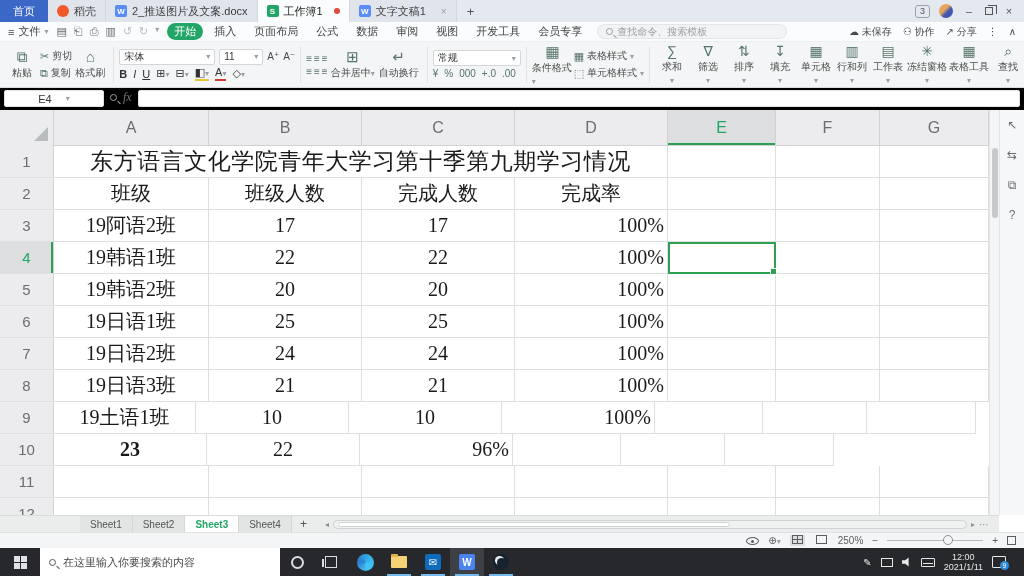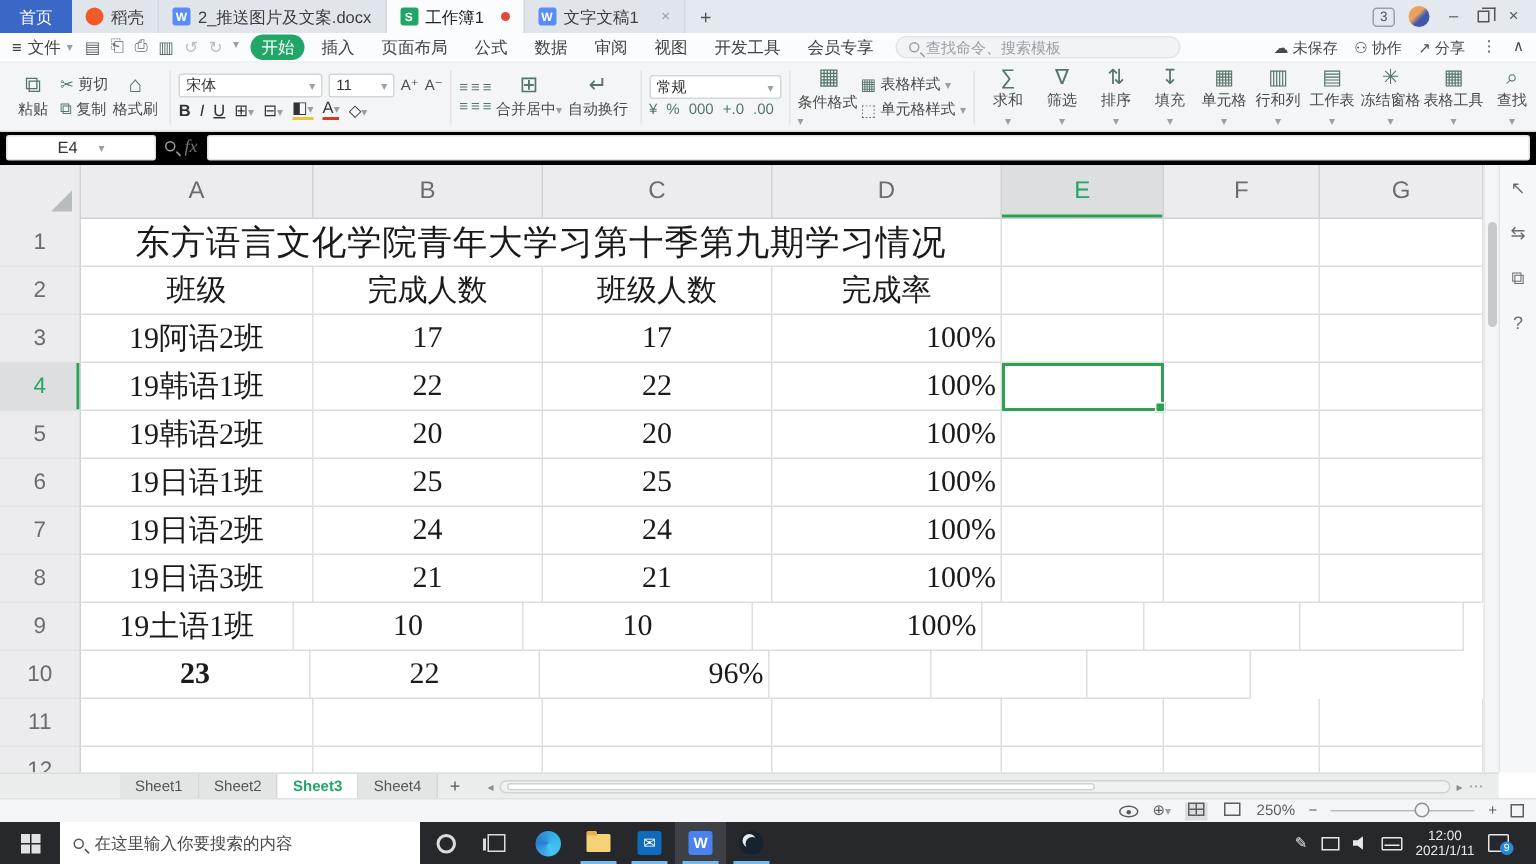--- a/index.html
+++ b/index.html
@@ -375,22 +375,22 @@
       <div class="grow">
         <div class="grh">1</div>
         <div class="gc titlecell" style="width: 614px;">东方语言文化学院青年大学习第十季第九期学习情况</div>
         <div class="gc" style="width: 108px;"></div>
         <div class="gc" style="width: 104px;"></div>
         <div class="gc" style="width: 109px;"></div>
       </div>
       <div class="grow">
         <div class="grh">2</div>
         <div class="gc" style="width: 155px;">班级</div>
+        <div class="gc" style="width: 153px;">班级人数</div>
         <div class="gc" style="width: 153px;">完成人数</div>
-        <div class="gc" style="width: 153px;">班级人数</div>
         <div class="gc" style="width: 153px;">完成率</div>
         <div class="gc" style="width: 108px;"></div>
         <div class="gc" style="width: 104px;"></div>
         <div class="gc" style="width: 109px;"></div>
       </div>
       <div class="grow">
         <div class="grh">3</div>
         <div class="gc" style="width: 155px;">19阿语2班</div>
         <div class="gc" style="width: 153px;">17</div>
         <div class="gc" style="width: 153px;">17</div>

